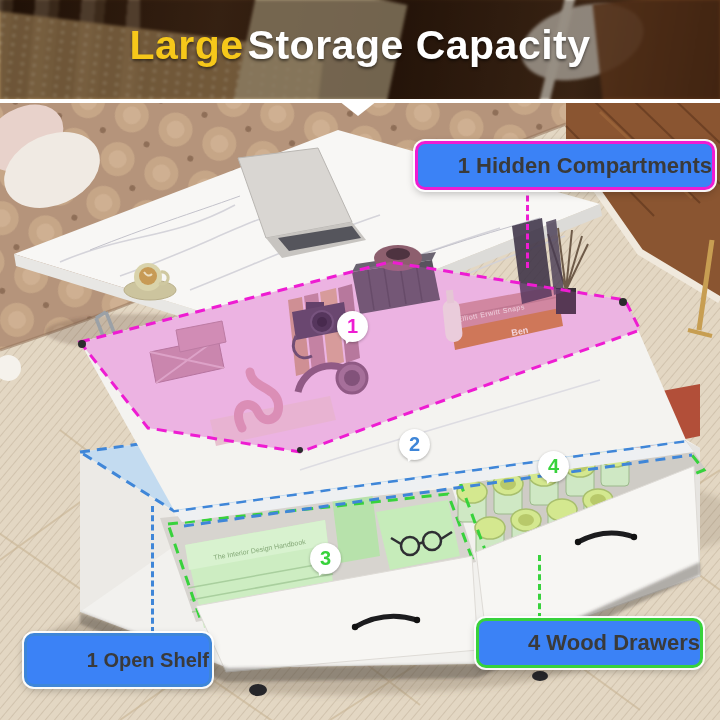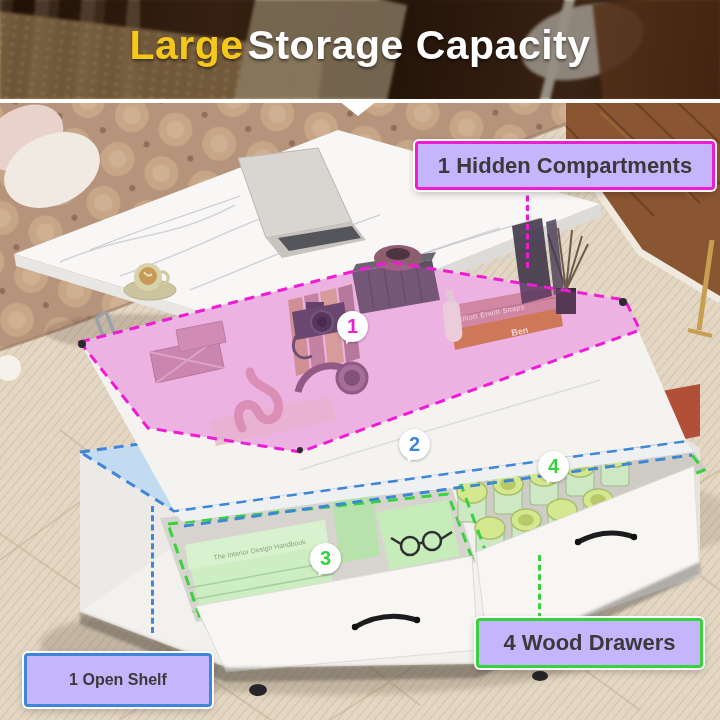--- a/index.html
+++ b/index.html
@@ -25,28 +25,28 @@
   .ba-shade{left:0;top:0;width:720px;height:99px;filter:none;background:rgba(22,11,4,.38);}
   .banner-title{position:absolute;left:0;top:22px;width:720px;margin:0;display:flex;justify-content:center;gap:4px;
     font-size:41px;font-weight:800;letter-spacing:.5px;z-index:5;
     text-shadow:0 2px 3px rgba(0,0,0,.5);}
   .banner-title .hl{color:var(--banner-yellow,#f6c81a);}
   .banner-title .rest{color:var(--banner-white,#fff);}
   .notch{position:absolute;left:339px;top:101px;width:0;height:0;z-index:6;
     border-left:19px solid transparent;border-right:19px solid transparent;border-top:15px solid #fff;}
 
   
-  .callout{position:absolute;display:flex;align-items:center;justify-content:center;z-index:8;
-    background:#c4b5fd;border-radius:4px;color:var(--label-text,#3a3a3a);font-weight:600;
+  .callout{position:absolute;display:flex;align-items:center;justify-content:flex-end;z-index:8;
+    background:#3b82f6;border-radius:10px;color:var(--label-text,#3a3a3a);font-weight:600;
     box-shadow:0 0 0 2px rgba(255,255,255,.95),0 3px 8px rgba(0,0,0,.28);}
   .cb-pink{border:3px solid var(--accent-pink,#ee1cd2);}
   .cb-blue{border:3px solid var(--accent-blue,#3f86d8);}
   .cb-green{border:3px solid var(--accent-green,#38d23c);}
   .lbl-hidden{left:415px;top:141px;width:294px;height:43px;font-size:22px;}
-  .lbl-open{left:24px;top:633px;width:182px;height:48px;font-size:16px;margin-top:20px;}
+  .lbl-open{left:24px;top:633px;width:182px;height:48px;font-size:20px;}
   .lbl-drawers{left:476px;top:618px;width:221px;height:44px;font-size:22px;}
 
   
   .conn{position:absolute;width:0;z-index:7;}
   .conn-pink{left:526px;top:186px;height:82px;border-left:3px dashed var(--accent-pink,#ee1cd2);}
   .conn-blue{left:151px;top:506px;height:127px;border-left:3px dashed var(--accent-blue,#3f86d8);}
   .conn-green{left:538px;top:555px;height:64px;border-left:3px dashed var(--accent-green,#38d23c);}
 
   
   .badge{position:absolute;width:31px;height:31px;border-radius:50%;background:#fff;z-index:8;

